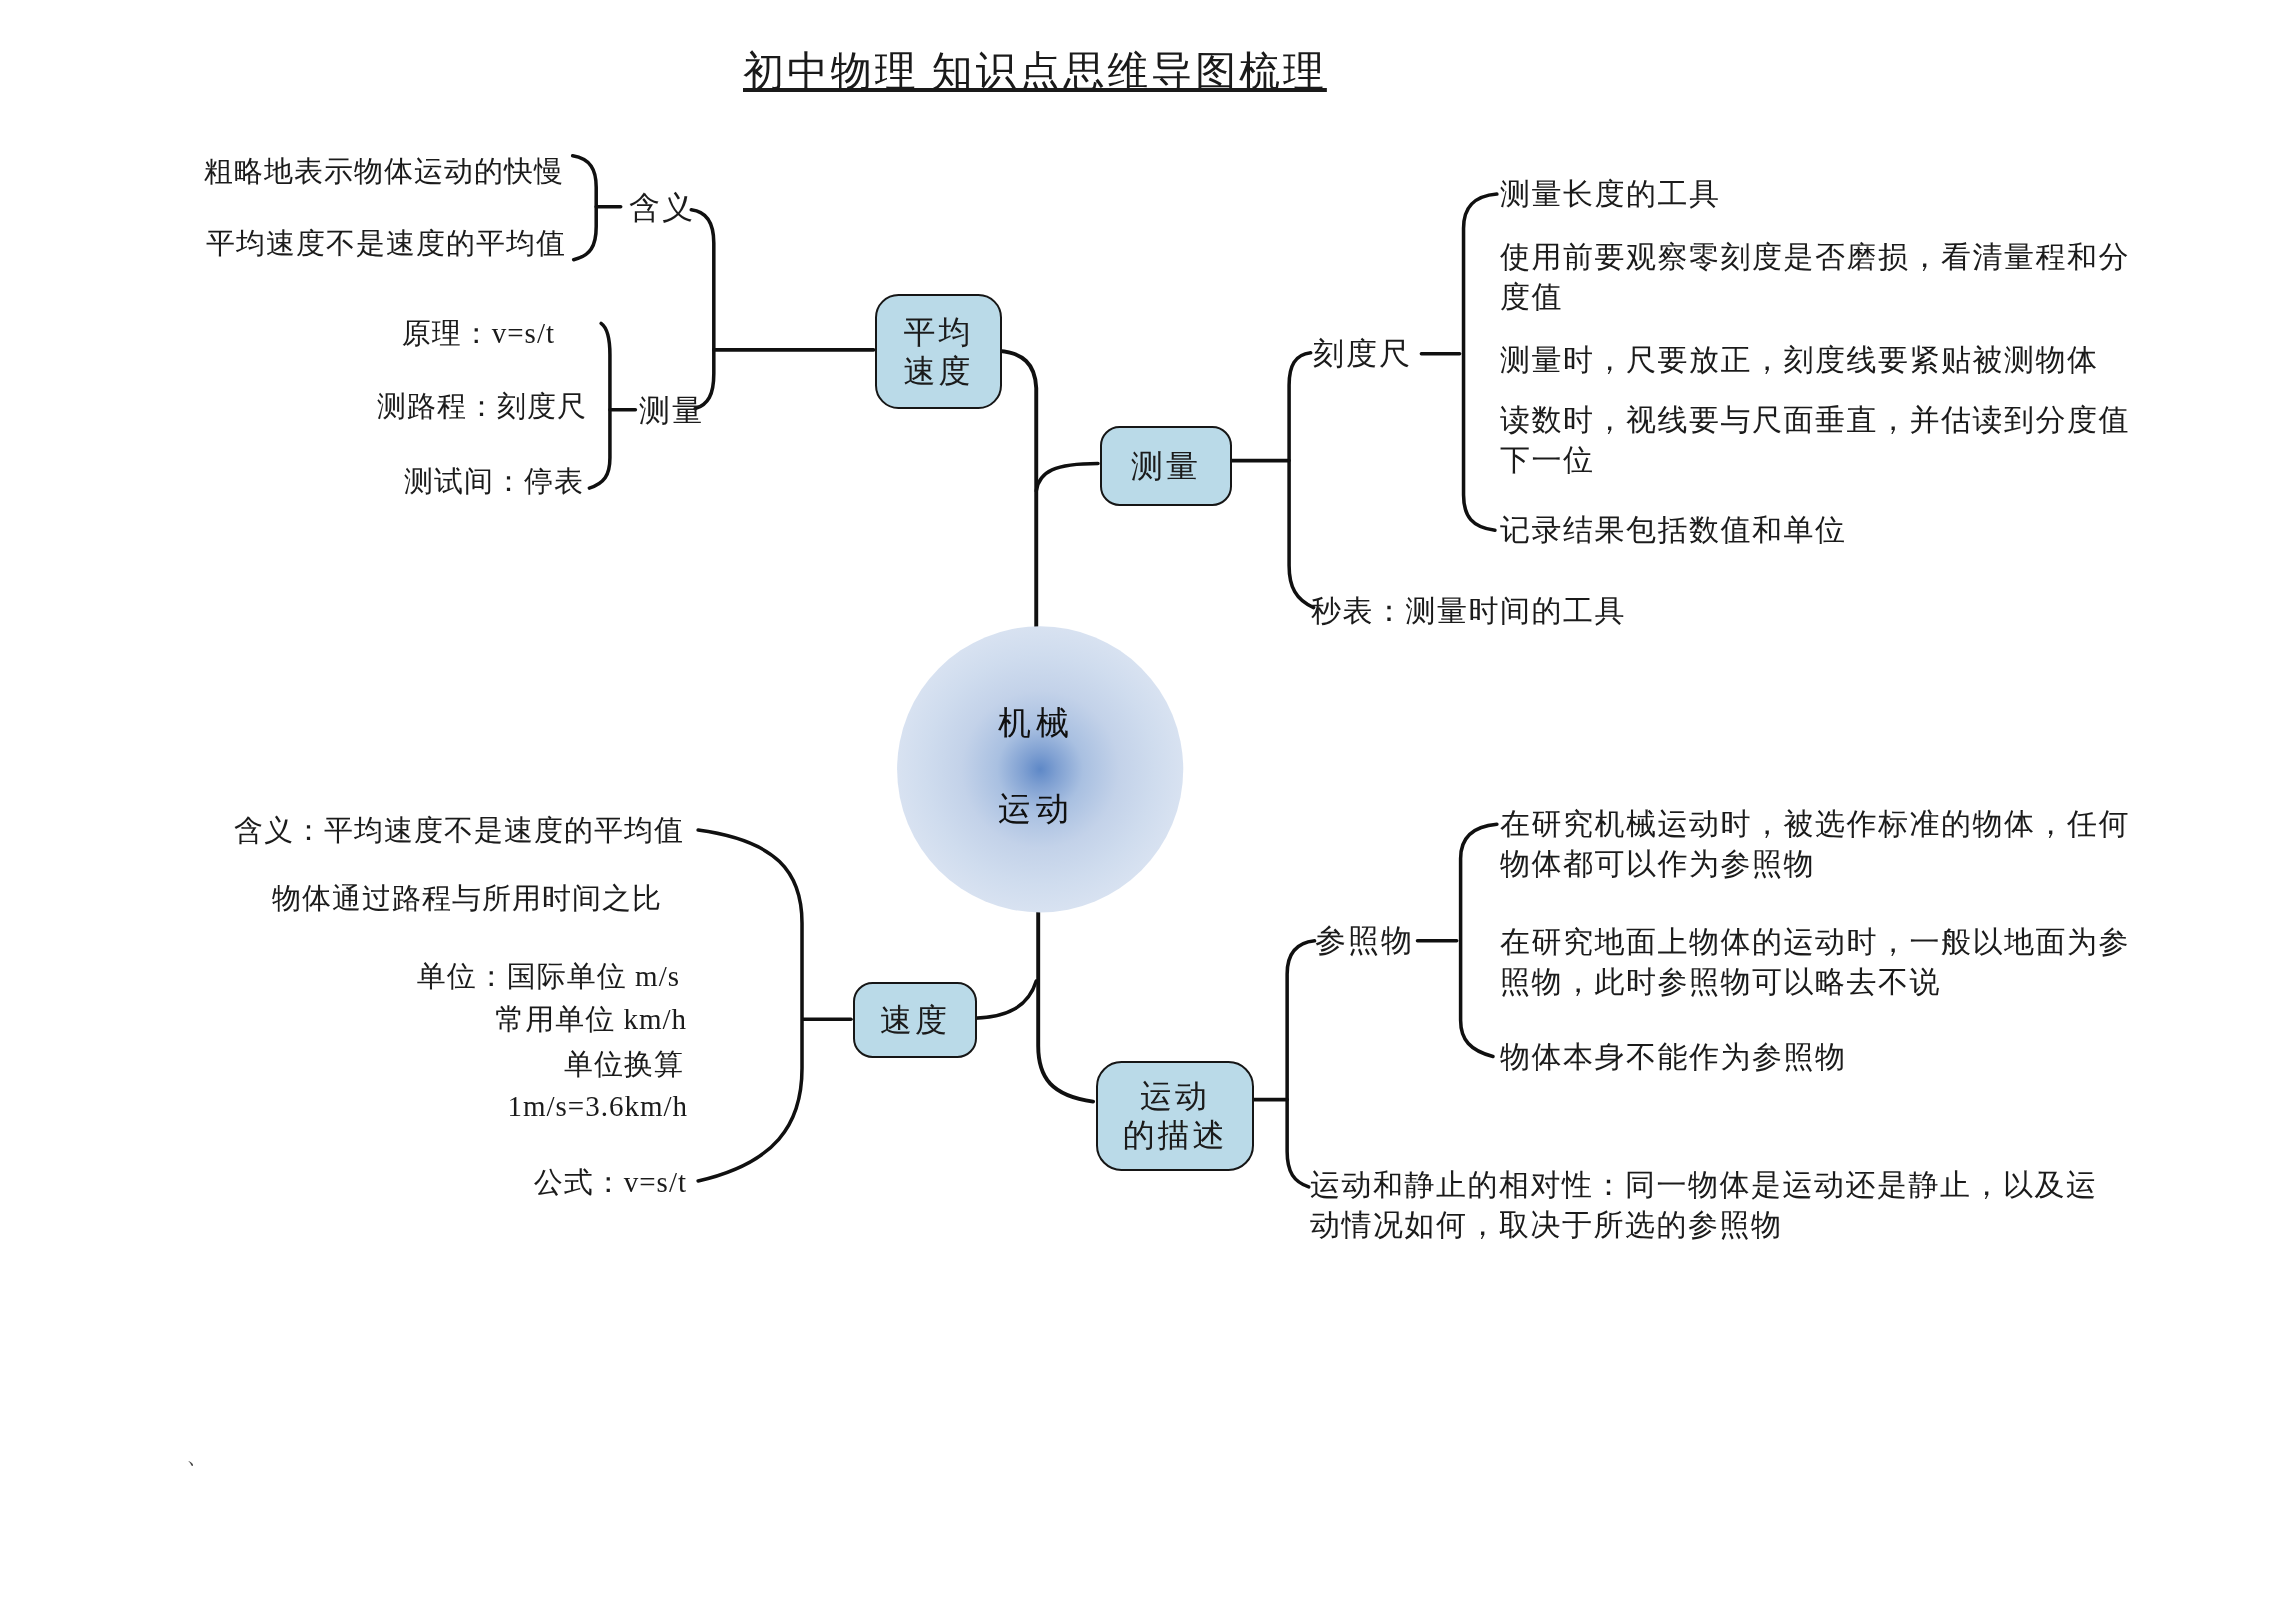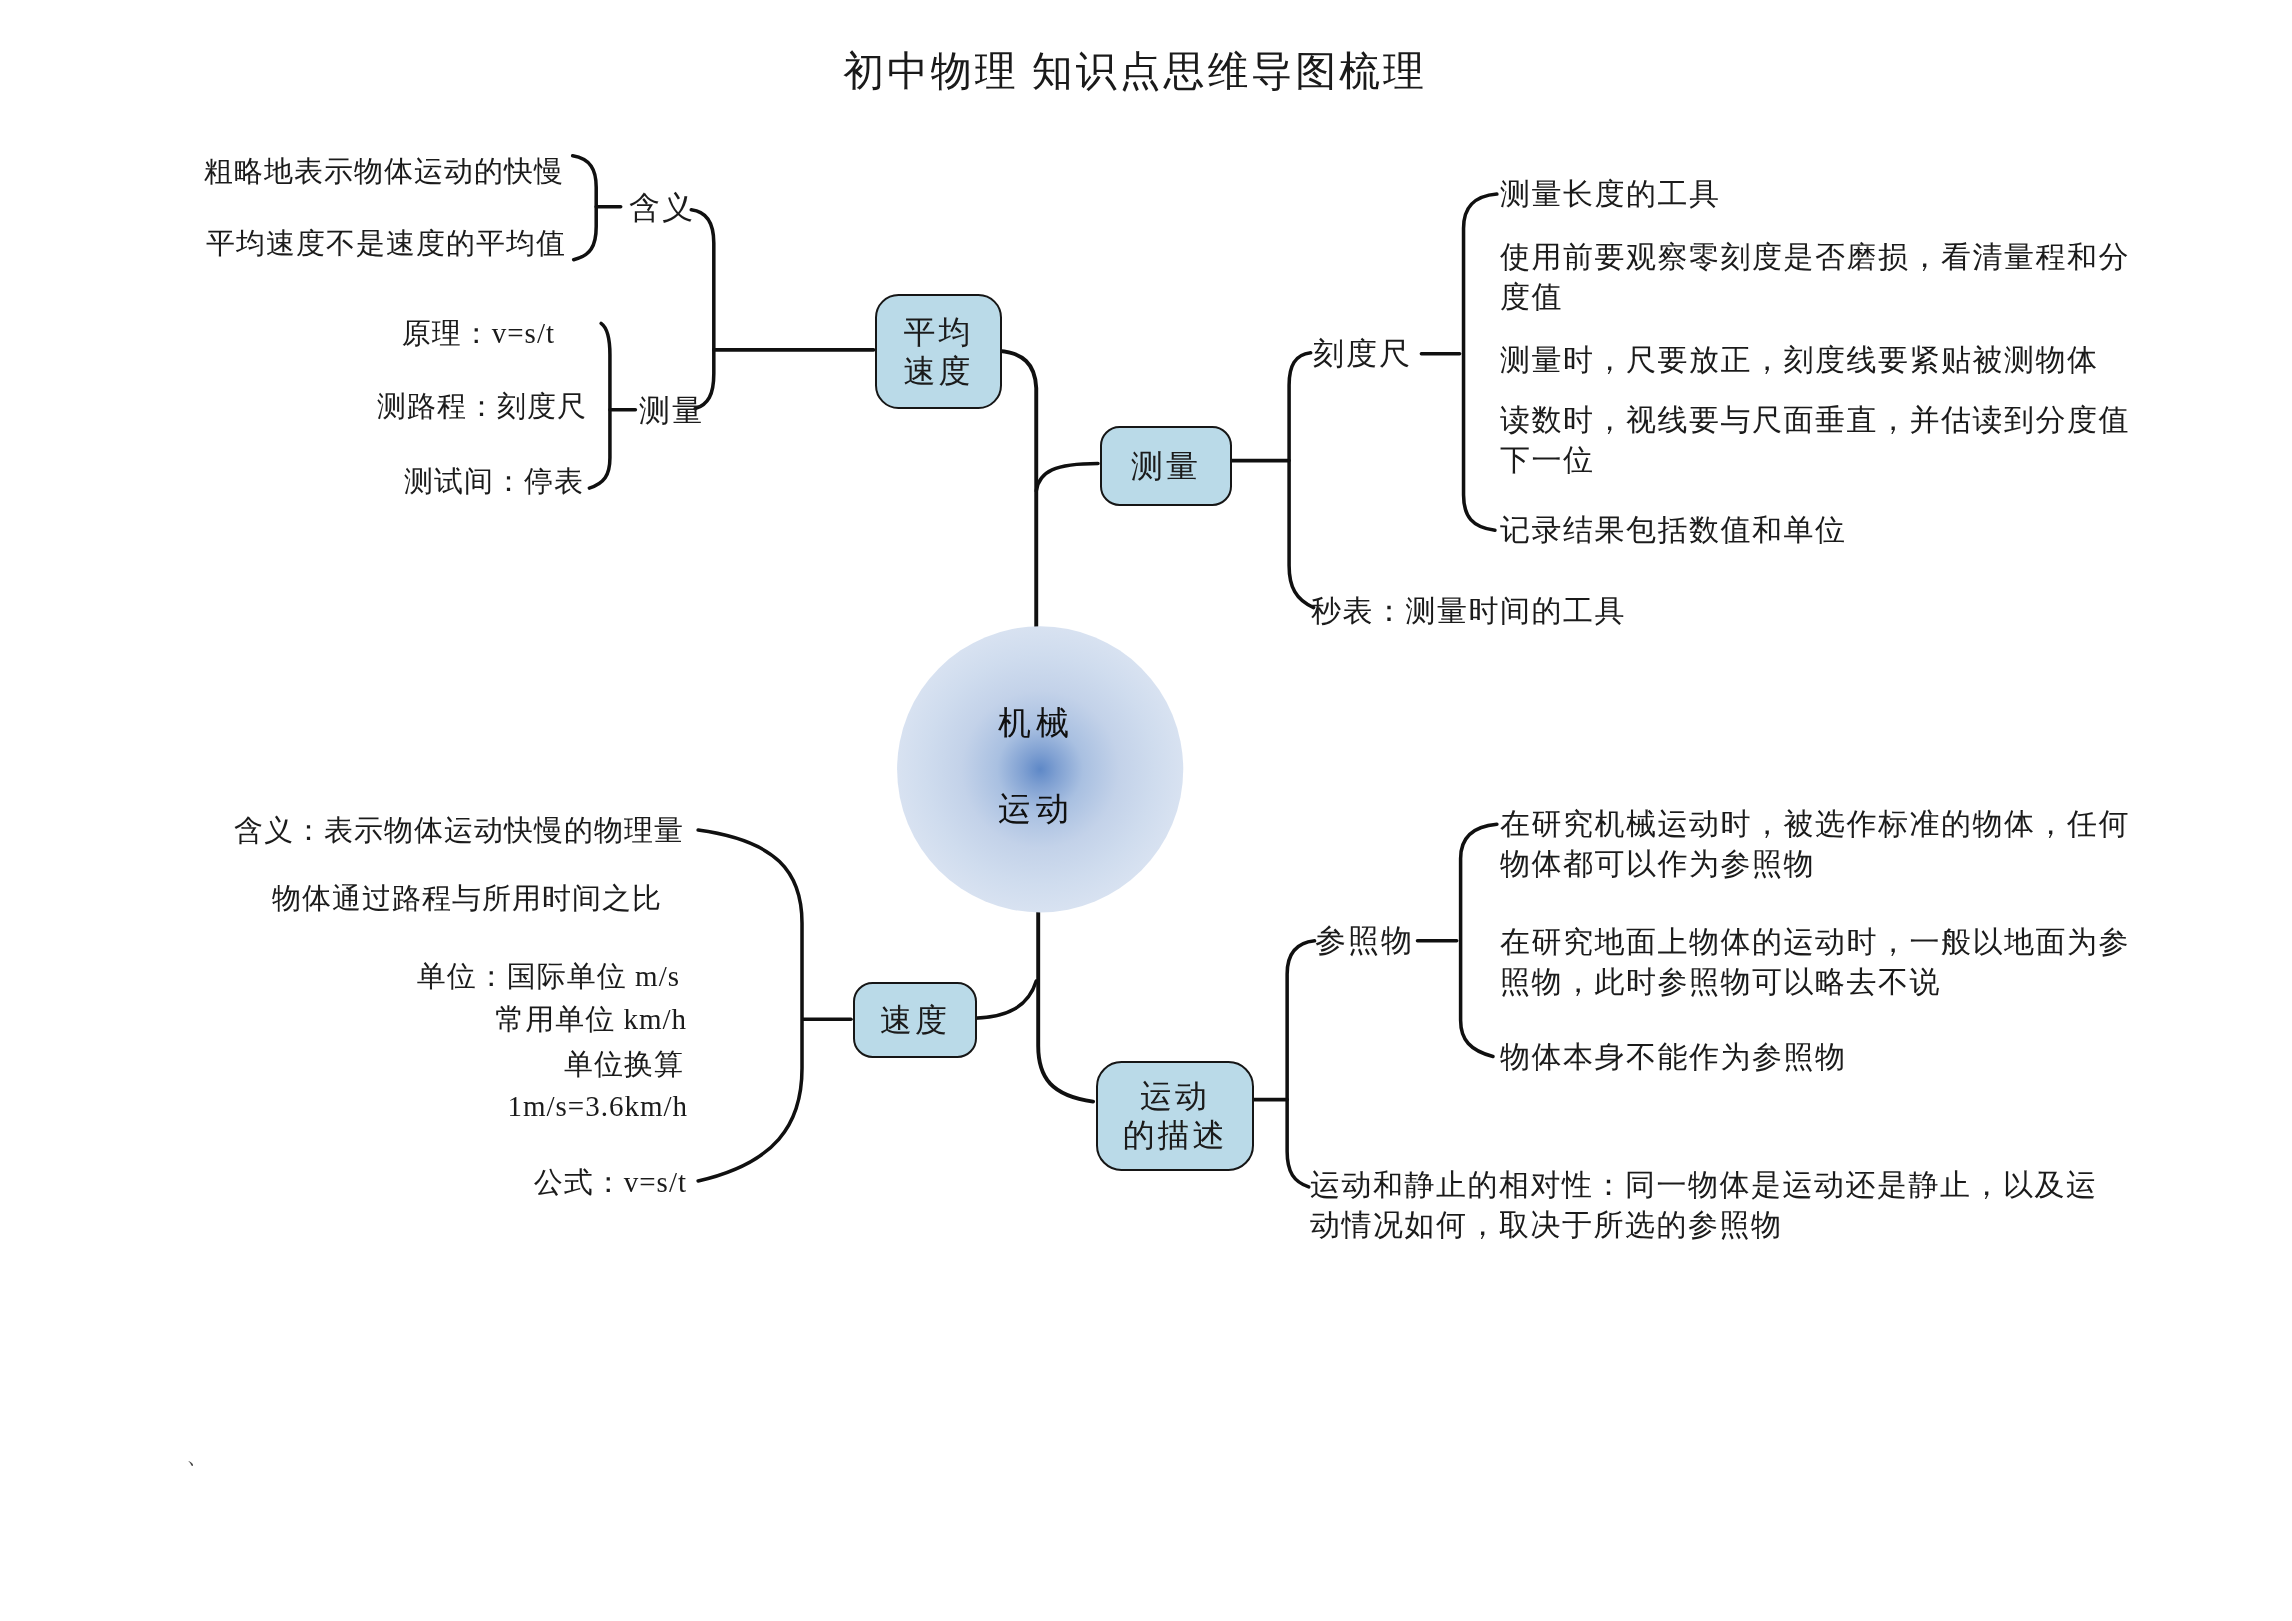--- a/index.html
+++ b/index.html
@@ -5,22 +5,22 @@
   html,body{margin:0;padding:0;background:#ffffff;}
   #stage{position:relative;width:2293px;height:1621px;background:#ffffff;overflow:hidden;
          font-family:"Liberation Serif","DejaVu Serif",serif;color:#1b1b1b;}
   #wires{position:absolute;left:0;top:0;width:2293px;height:1621px;}
   .txt{position:absolute;white-space:nowrap;font-size:29px;line-height:33px;letter-spacing:1px;}
   .r{text-align:right;}
   .blk{position:absolute;white-space:normal;font-size:30px;line-height:40px;letter-spacing:1.5px;}
   .lbl{position:absolute;white-space:nowrap;font-size:31px;line-height:33px;letter-spacing:2px;}
   .node{position:absolute;background:#badae8;border:2.9px solid #161616;display:flex;flex-direction:column;
         align-items:center;justify-content:center;font-size:32px;line-height:39px;letter-spacing:2.9px;}
-  .title{position:absolute;left:743px;top:44px;width:784px;text-align:center;font-size:41px;
-         letter-spacing:2.9px;color:#1a1a1a;}
+  .title{position:absolute;left:743px;top:44px;width:784px;text-align:left;font-size:41px;
+         letter-spacing:2.9px;color:#1a1a1a;text-decoration:underline;}
   .center-txt{position:absolute;left:938px;width:196px;text-align:center;font-size:33px;
               letter-spacing:4.9px;color:#101010;}
   .watermark{position:absolute;right:33px;top:1513px;font-size:54px;font-weight:700;
              font-family:"Liberation Sans","DejaVu Sans",sans-serif;letter-spacing:3.9px;color:#000;}
   .watermark::after{content:"";position:absolute;left:-5.9px;top:-5.9px;right:-5.9px;bottom:-5.9px;
              background:repeating-linear-gradient(169deg,rgba(255,255,255,0) 0 4.9px,#ffffff 4.9px 8.8px);}
   .stray{position:absolute;left:186px;top:1439px;font-size:23.5px;color:#444;}
 </style>
 </head>
 <body>
@@ -104,21 +104,21 @@
   <div class="lbl" style="left:639px;top:394px;">测量</div>
 
   <div class="lbl" style="left:1313px;top:337px;">刻度尺</div>
   <div class="blk" style="left:1500px;top:174px;width:647px;">测量长度的工具</div>
   <div class="blk" style="left:1500px;top:237px;width:647px;">使用前要观察零刻度是否磨损，看清量程和分度值</div>
   <div class="blk" style="left:1500px;top:340px;width:647px;">测量时，尺要放正，刻度线要紧贴被测物体</div>
   <div class="blk" style="left:1500px;top:400px;width:647px;">读数时，视线要与尺面垂直，并估读到分度值下一位</div>
   <div class="blk" style="left:1500px;top:510px;width:647px;">记录结果包括数值和单位</div>
   <div class="blk" style="left:1311px;top:591px;width:686px;">秒表：测量时间的工具</div>
 
-  <div class="txt r" style="right:1609px;top:814px;">含义：表示物体运动快慢的物理量</div>
+  <div class="txt r" style="right:1609px;top:814px;">含义：平均速度不是速度的平均值</div>
   <div class="txt r" style="right:1631px;top:882px;">物体通过路程与所用时间之比</div>
   <div class="txt r" style="right:1613px;top:960px;">单位：国际单位 m/s</div>
   <div class="txt r" style="right:1606px;top:1003px;">常用单位 km/h</div>
   <div class="txt r" style="right:1609px;top:1048px;">单位换算</div>
   <div class="txt r" style="right:1605px;top:1090px;">1m/s=3.6km/h</div>
   <div class="txt r" style="right:1606px;top:1166px;">公式：v=s/t</div>
 
   <div class="lbl" style="left:1315px;top:924px;text-align:center;">参照物</div>
   <div class="blk" style="left:1500px;top:804px;width:647px;">在研究机械运动时，被选作标准的物体，任何物体都可以作为参照物</div>
   <div class="blk" style="left:1500px;top:922px;width:647px;">在研究地面上物体的运动时，一般以地面为参照物，此时参照物可以略去不说</div>

